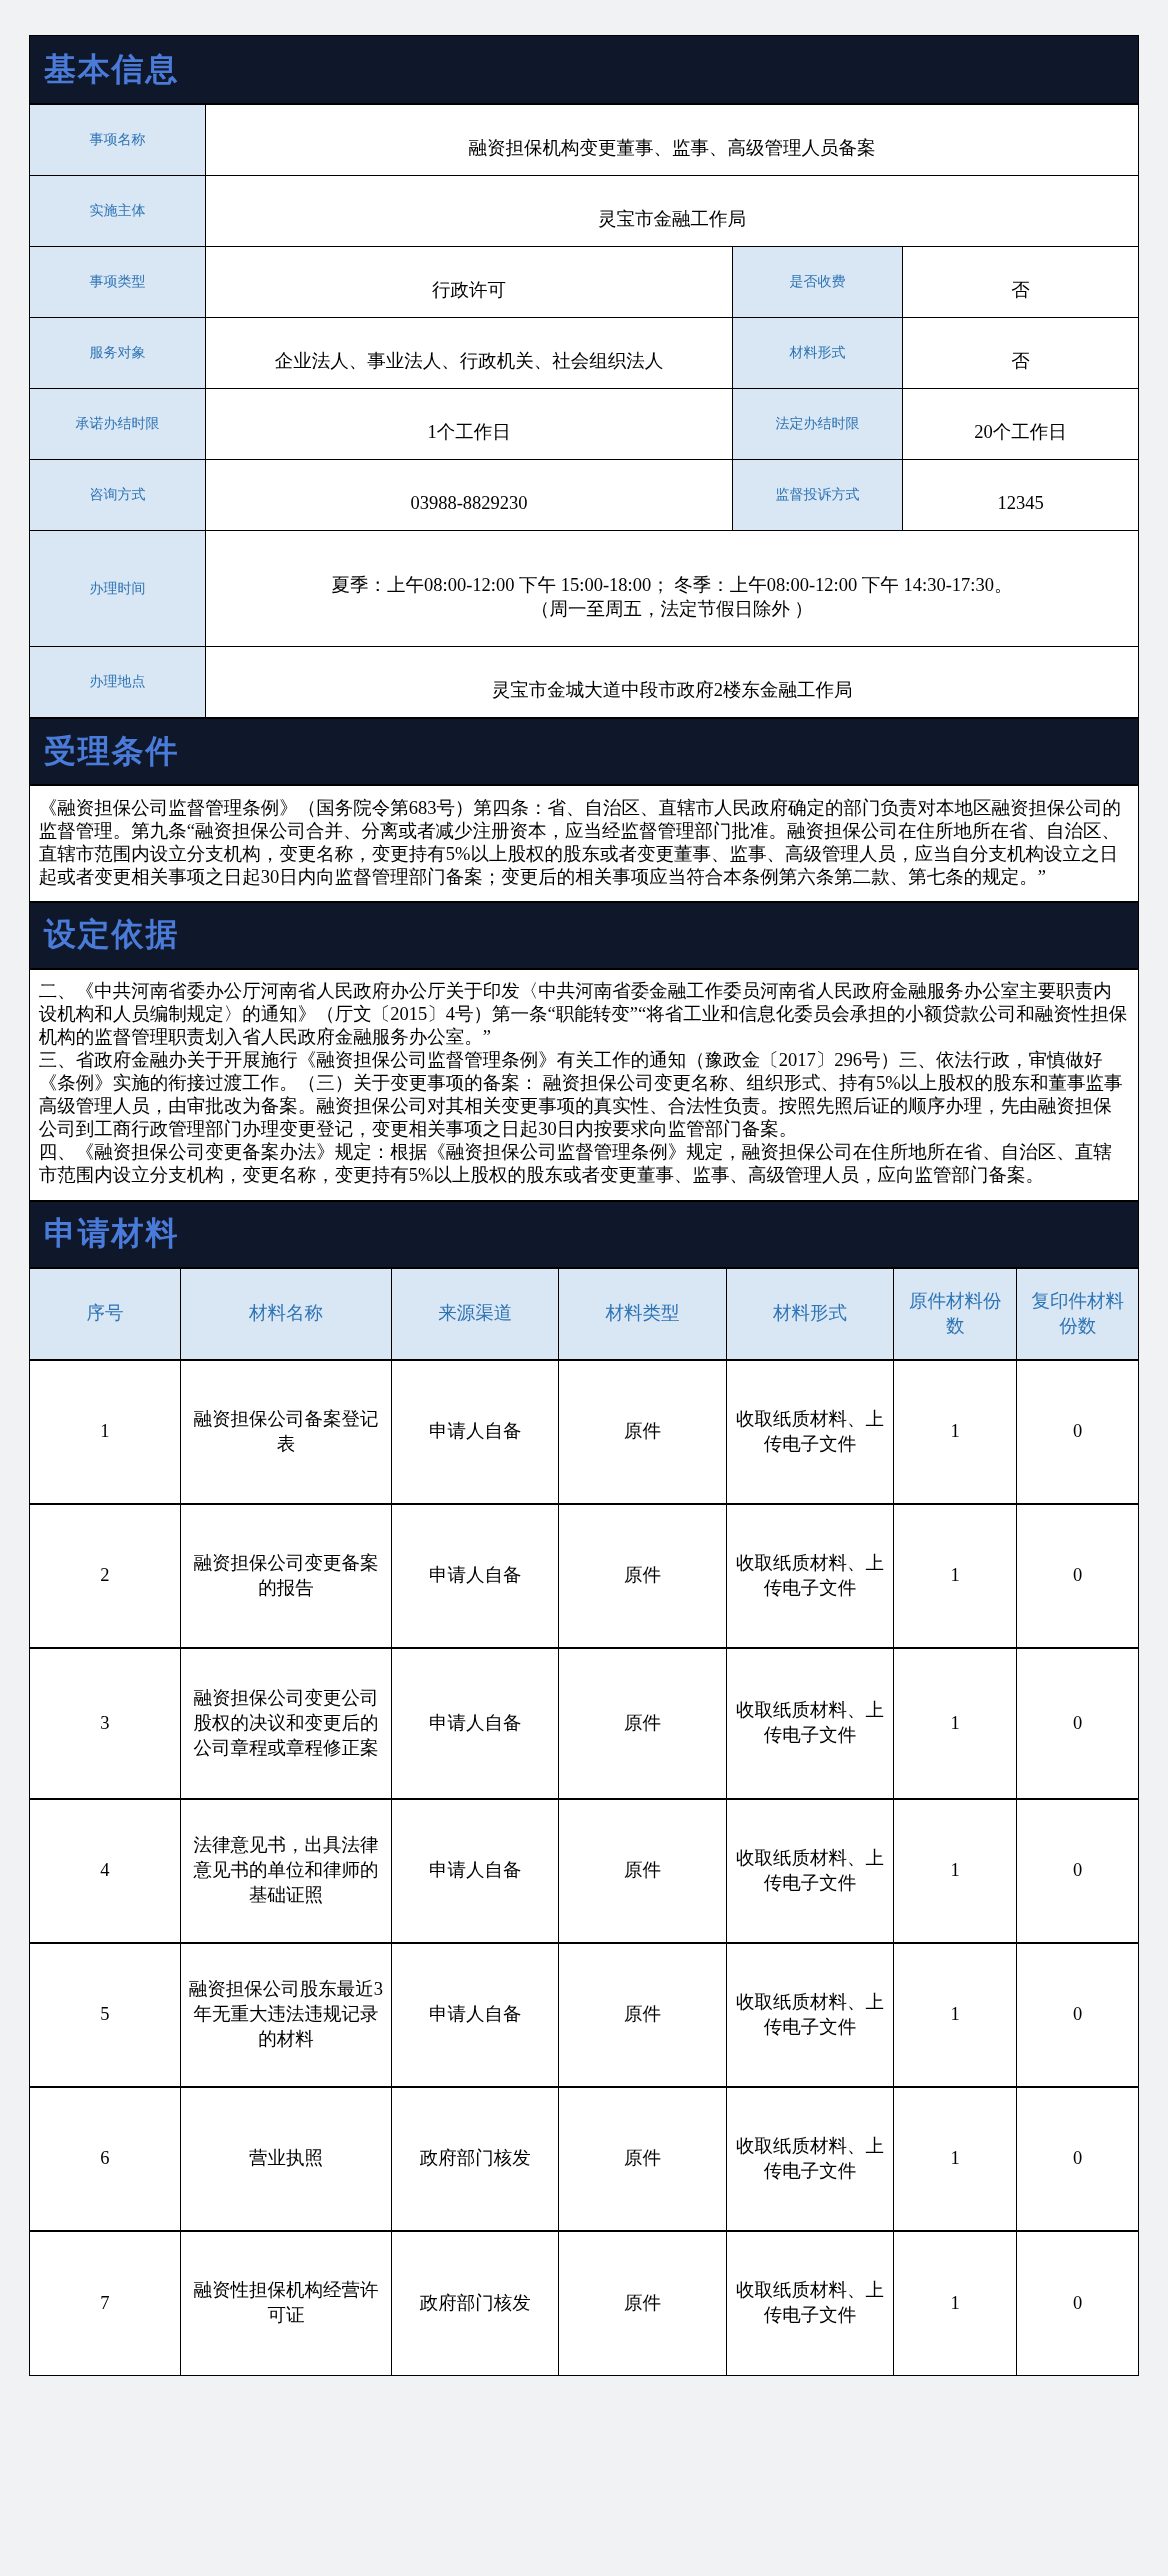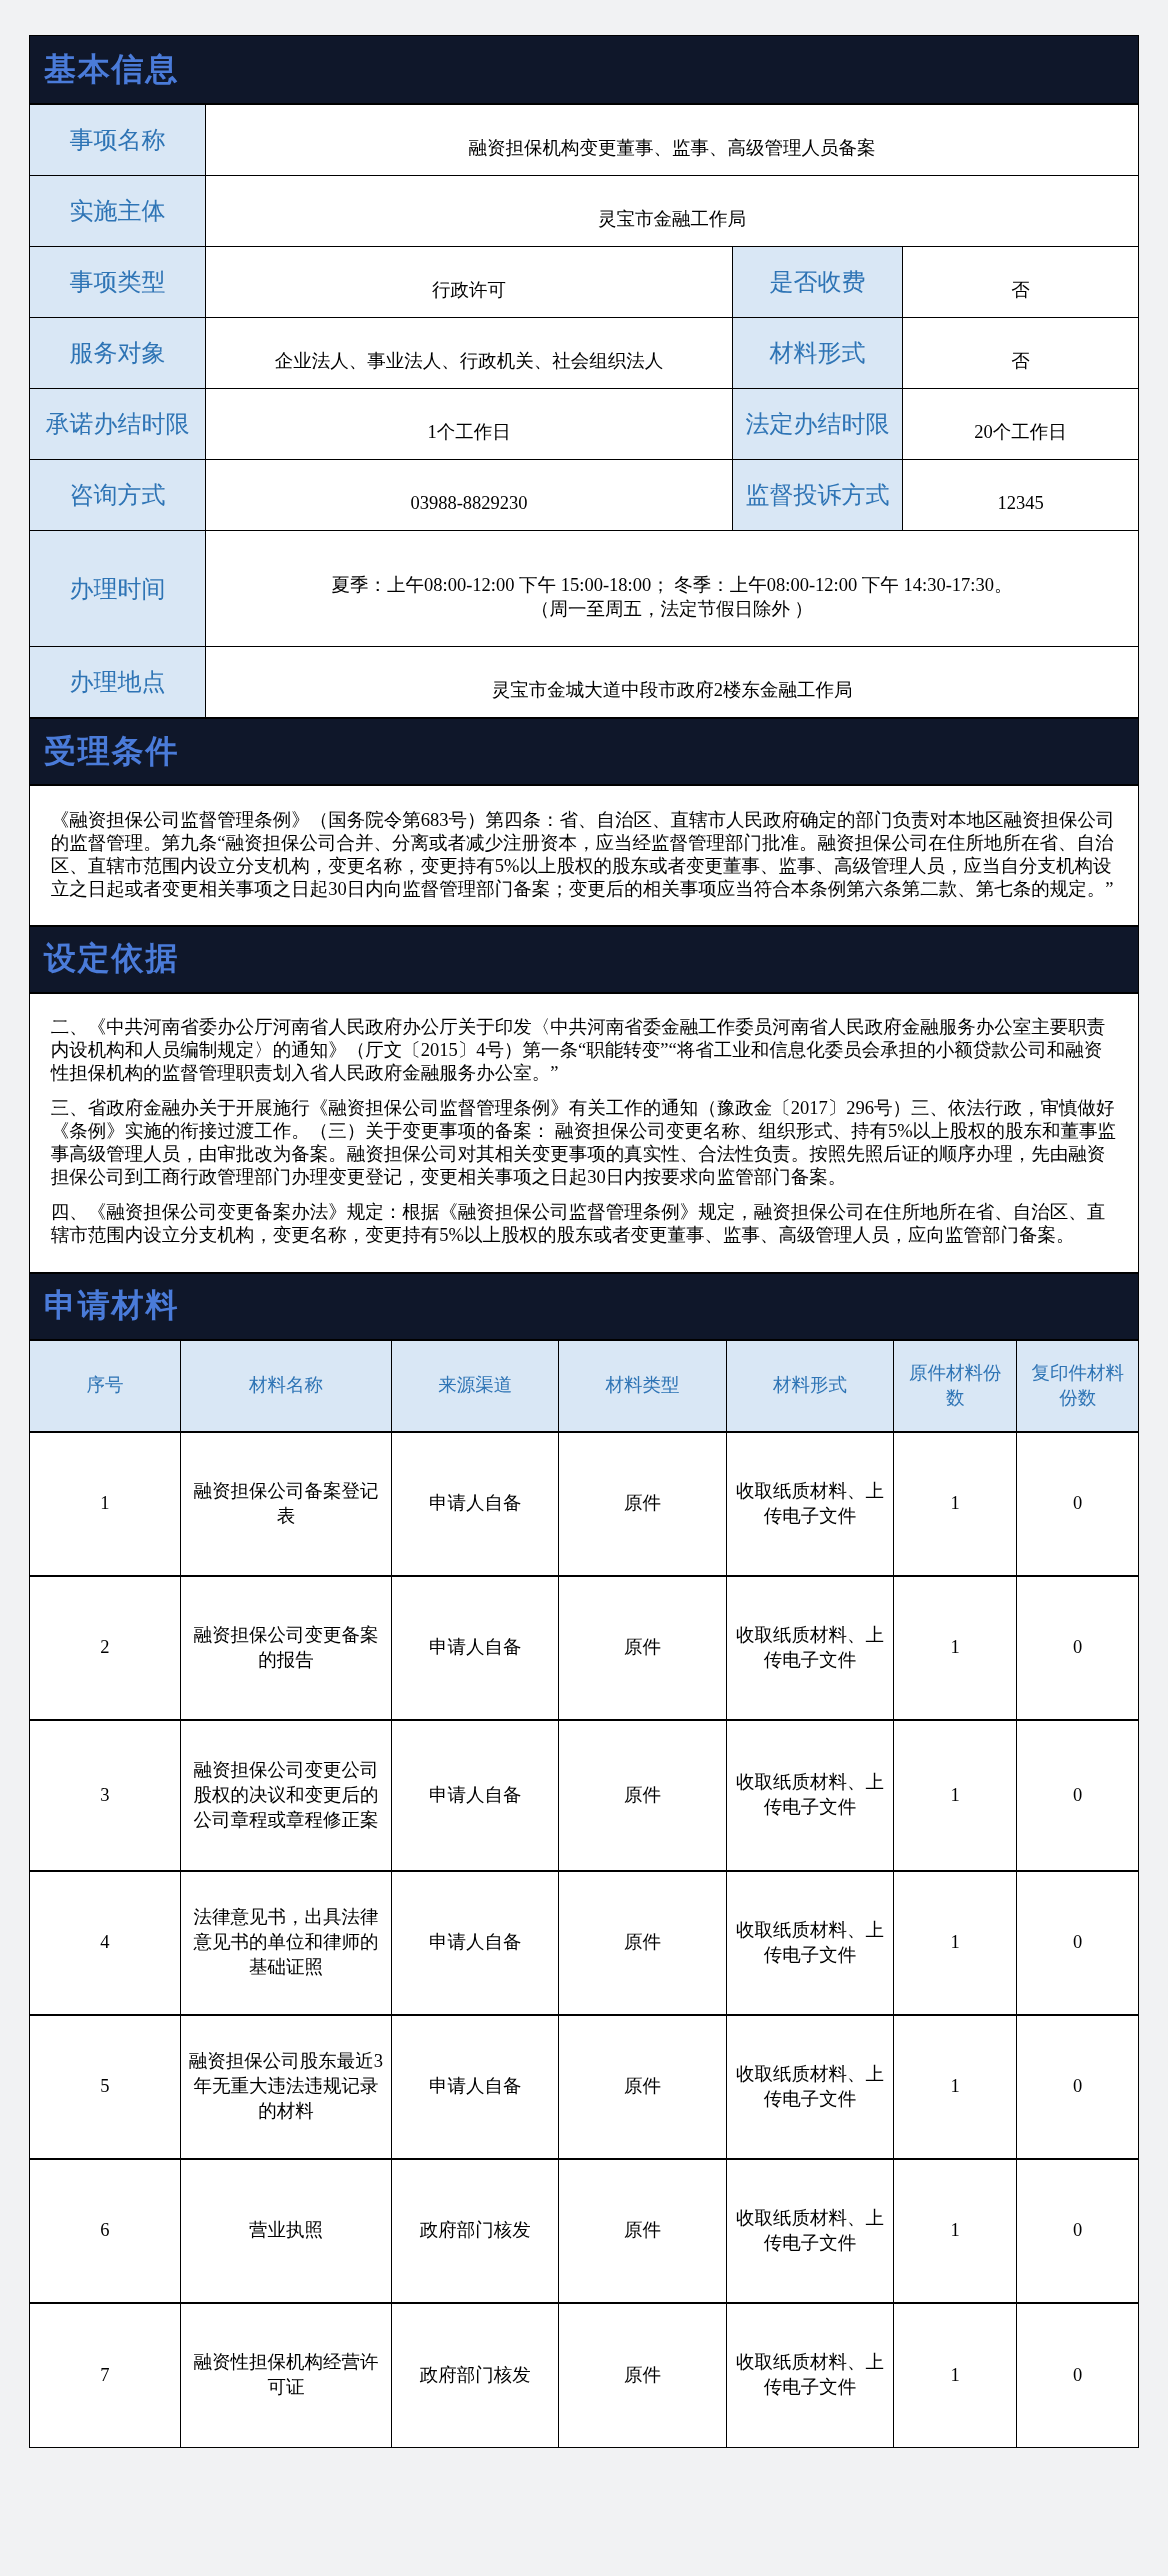--- a/index.html
+++ b/index.html
@@ -36,21 +36,21 @@
   .b-row.no-top { border-top: none; }
   .b-row.cols2 { grid-template-columns: 176px 1fr; }
   .b-row.cols4 { grid-template-columns: 176px 526px 171px 1fr; }
   .b-label {
     background: #d9e7f5;
     color: #2e74b5;
     display: flex;
     align-items: center;
     justify-content: center;
     text-align: center;
-    font-size: 24px;
+    font-size: 14px;
     padding: 3.5px 5.3px;
     border-right: 1.8px solid #000;
     min-height: 70px;
   }
   .b-label.mid { border-left: 1.8px solid #000; }
   .b-val {
     display: flex;
     align-items: center;
     justify-content: center;
     text-align: center;
@@ -61,21 +61,21 @@
     margin-top: 16px;
   }
   .b-row.tall .b-label, .b-row.tall .b-val { min-height: 99px; }
   
   .txt {
     padding: 10.6px 8.8px 12.3px 8.8px;
     font-size: 18.5px;
     line-height: 23px;
     text-align: left;
   }
-  .txt p { margin: 12px; }
+  .txt p { margin: 0; }
   
   table.materials {
     width: 100%;
     border-collapse: collapse;
     table-layout: fixed;
   }
   table.materials th, table.materials td {
     border-left: 1.8px solid #000;
     border-right: 1.8px solid #000;
     border-top: 2.6px solid #000;

